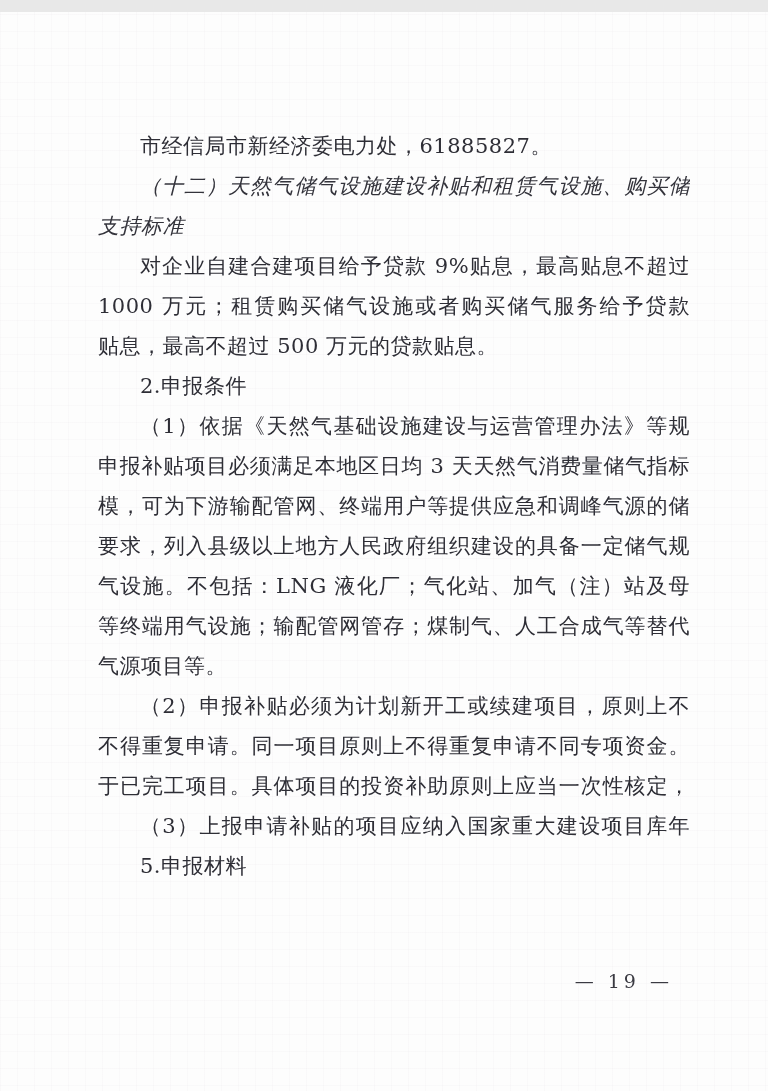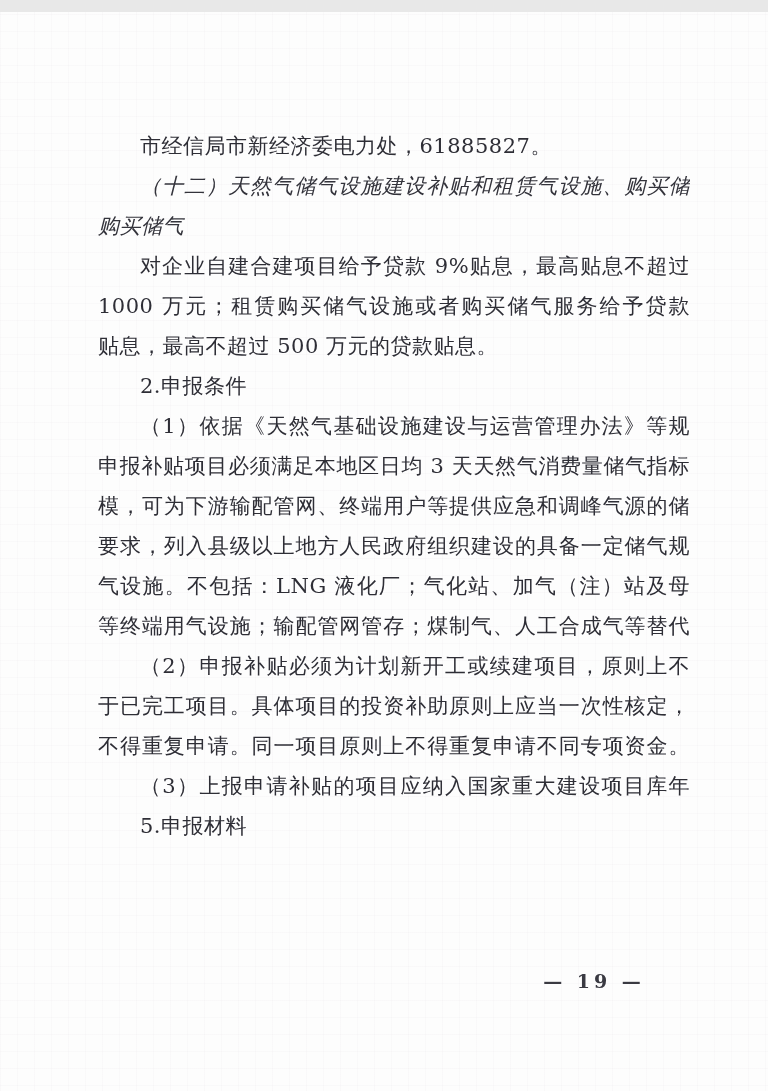--- a/index.html
+++ b/index.html
@@ -44,53 +44,53 @@
   .line.indent {
     text-indent: 2em;
   }
   .line.kai {
     font-style: italic;
     font-weight: 500;
     color: #33333b;
   }
   .footer {
     position: absolute;
-    right: 74px;
+    right: 95px;
     top: 958px;
     width: 200px;
-    text-align: center;
-    font-weight: bold;
+    text-align: right;
   }
   .pagenum {
     font-size: 19px;
     letter-spacing: 4px;
     color: #3a3a42;
     font-family: "DejaVu Serif", "Liberation Serif", serif;
   }
 </style>
 </head>
 <body>
 
 <div class="page">
   <div class="content">
       <div class="line indent">市经信局市新经济委电力处，61885827。</div>
       <div class="line kai fill indent">（十二）天然气储气设施建设补贴和租赁气设施、购买储气</div>
-      <div class="line kai">购买储气</div>
+      <div class="line kai">支持标准</div>
       <div class="line fill indent">对企业自建合建项目给予贷款 9%贴息，最高贴息不超过</div>
       <div class="line fill">1000 万元；租赁购买储气设施或者购买储气服务给予贷款 50%</div>
       <div class="line">贴息，最高不超过 500 万元的贷款贴息。</div>
       <div class="line indent">2.申报条件</div>
       <div class="line fill indent">（1）依据《天然气基础设施建设与运营管理办法》等规定，</div>
       <div class="line fill">申报补贴项目必须满足本地区日均 3 天天然气消费量储气指标</div>
       <div class="line fill">模，可为下游输配管网、终端用户等提供应急和调峰气源的储</div>
       <div class="line fill">要求，列入县级以上地方人民政府组织建设的具备一定储气规</div>
       <div class="line fill">气设施。不包括：LNG 液化厂；气化站、加气（注）站及母站</div>
       <div class="line fill">等终端用气设施；输配管网管存；煤制气、人工合成气等替代</div>
+      <div class="line">气源项目等。</div>
       <div class="line fill indent">（2）申报补贴必须为计划新开工或续建项目，原则上不得用</div>
+      <div class="line fill">不得重复申请。同一项目原则上不得重复申请不同专项资金。</div>
       <div class="line fill">于已完工项目。具体项目的投资补助原则上应当一次性核定，</div>
-      <div class="line fill">不得重复申请。同一项目原则上不得重复申请不同专项资金。</div>
       <div class="line fill indent">（3）上报申请补贴的项目应纳入国家重大建设项目库年度投</div>
       <div class="line indent">5.申报材料</div>
     </div>
   <div class="footer">
     <span class="pagenum">— 19 —</span>
   </div>
 </div>
 
 </body></html>

